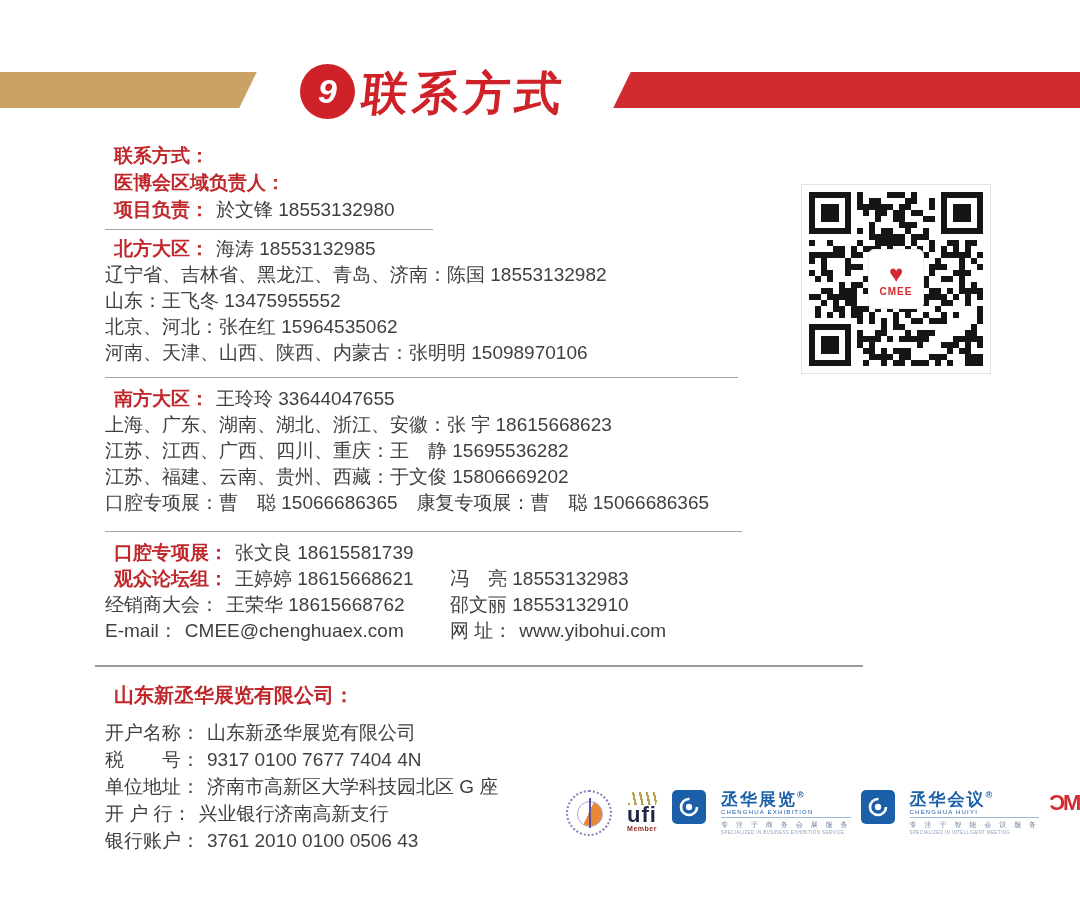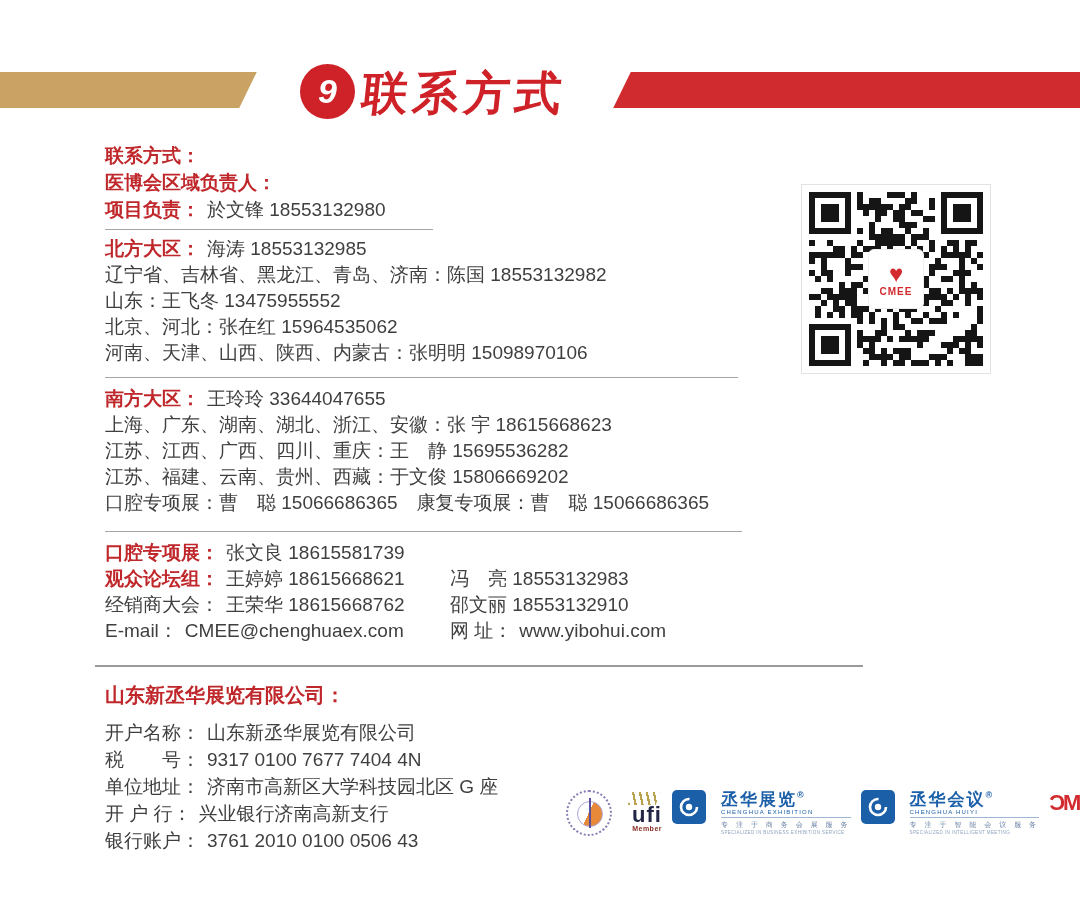--- a/index.html
+++ b/index.html
@@ -12,21 +12,21 @@
   .band-red{position:absolute;left:622px;top:72px;width:560px;height:36px;
             background:#d02b2e;transform:skewX(-26deg);}
   .badge{position:absolute;left:300px;top:64px;width:55px;height:55px;border-radius:50%;
          background:#cf2128;color:#fff;display:flex;align-items:center;justify-content:center;
          font-size:34px;font-weight:bold;font-style:italic;}
   .page-title{position:absolute;left:362px;top:63px;font-size:46px;font-weight:900;
               color:#cf2128;letter-spacing:5px;transform:skewX(-6deg);white-space:nowrap;}
 
   
   .sec{position:absolute;left:105px;font-size:19px;line-height:26px;white-space:nowrap;}
-  .red{color:#bf272b;font-weight:bold;}
+  .red{color:#bf272b;font-weight:bold;margin-left:9px;}
   .lbl{margin-right:7px;}
   .hr{position:absolute;height:1px;background:#a5a5a5;}
   .hr.thick{height:2px;background:#9a9a9a;}
   .link{color:#3f3f3f;text-decoration:none;cursor:pointer;}
 
   .dept-row{display:grid;grid-template-columns:345px 228px auto;}
 
   .company-title{font-size:20px;line-height:24px;margin-bottom:12px;}
   .company-row{line-height:27px;}
 
@@ -40,21 +40,21 @@
   .qr-heart{color:#d22a2e;font-size:24px;line-height:24px;}
   .qr-cmee{color:#d22a2e;font-size:10px;font-weight:bold;letter-spacing:1px;}
 
   
   .logos{position:absolute;left:566px;top:786px;display:flex;align-items:flex-start;gap:10px;}
   .seal{width:46px;height:46px;border-radius:50%;border:2px dotted #8a7ab5;box-sizing:border-box;
         margin-top:4px;position:relative;background:#fff;}
   .seal::before{content:"";position:absolute;left:9px;top:9px;width:24px;height:24px;border-radius:50%;
         background:linear-gradient(115deg,#ffffff 45%,#e8893a 45%);border:1px solid #b0a6d8;}
   .seal::after{content:"";position:absolute;left:21px;top:6px;width:2px;height:30px;background:#5a4f9e;}
-  .ufi{margin-top:6px;text-align:right;width:40px;}
+  .ufi{margin-top:6px;text-align:center;width:40px;}
   .ufi-stripes{width:28px;height:13px;margin-left:8px;
       background:repeating-linear-gradient(60deg,#b9a24b 0 2px,transparent 2px 6px);
       transform:skewX(-20deg);}
   .ufi-word{font-size:22px;font-weight:bold;color:#232746;line-height:20px;letter-spacing:1px;}
   .ufi-member{font-size:7px;font-weight:bold;color:#8a2f24;letter-spacing:.5px;}
   .bluelogo{display:flex;gap:15px;align-items:flex-start;}
   .blue-sq{width:34px;height:34px;background:#1b5fa8;border-radius:5px;margin-top:4px;
            display:flex;align-items:center;justify-content:center;}
   .blue-txt{display:flex;flex-direction:column;}
   .blue-title{font-size:17px;font-weight:900;color:#1b5fa8;letter-spacing:2px;line-height:19px;white-space:nowrap;}

